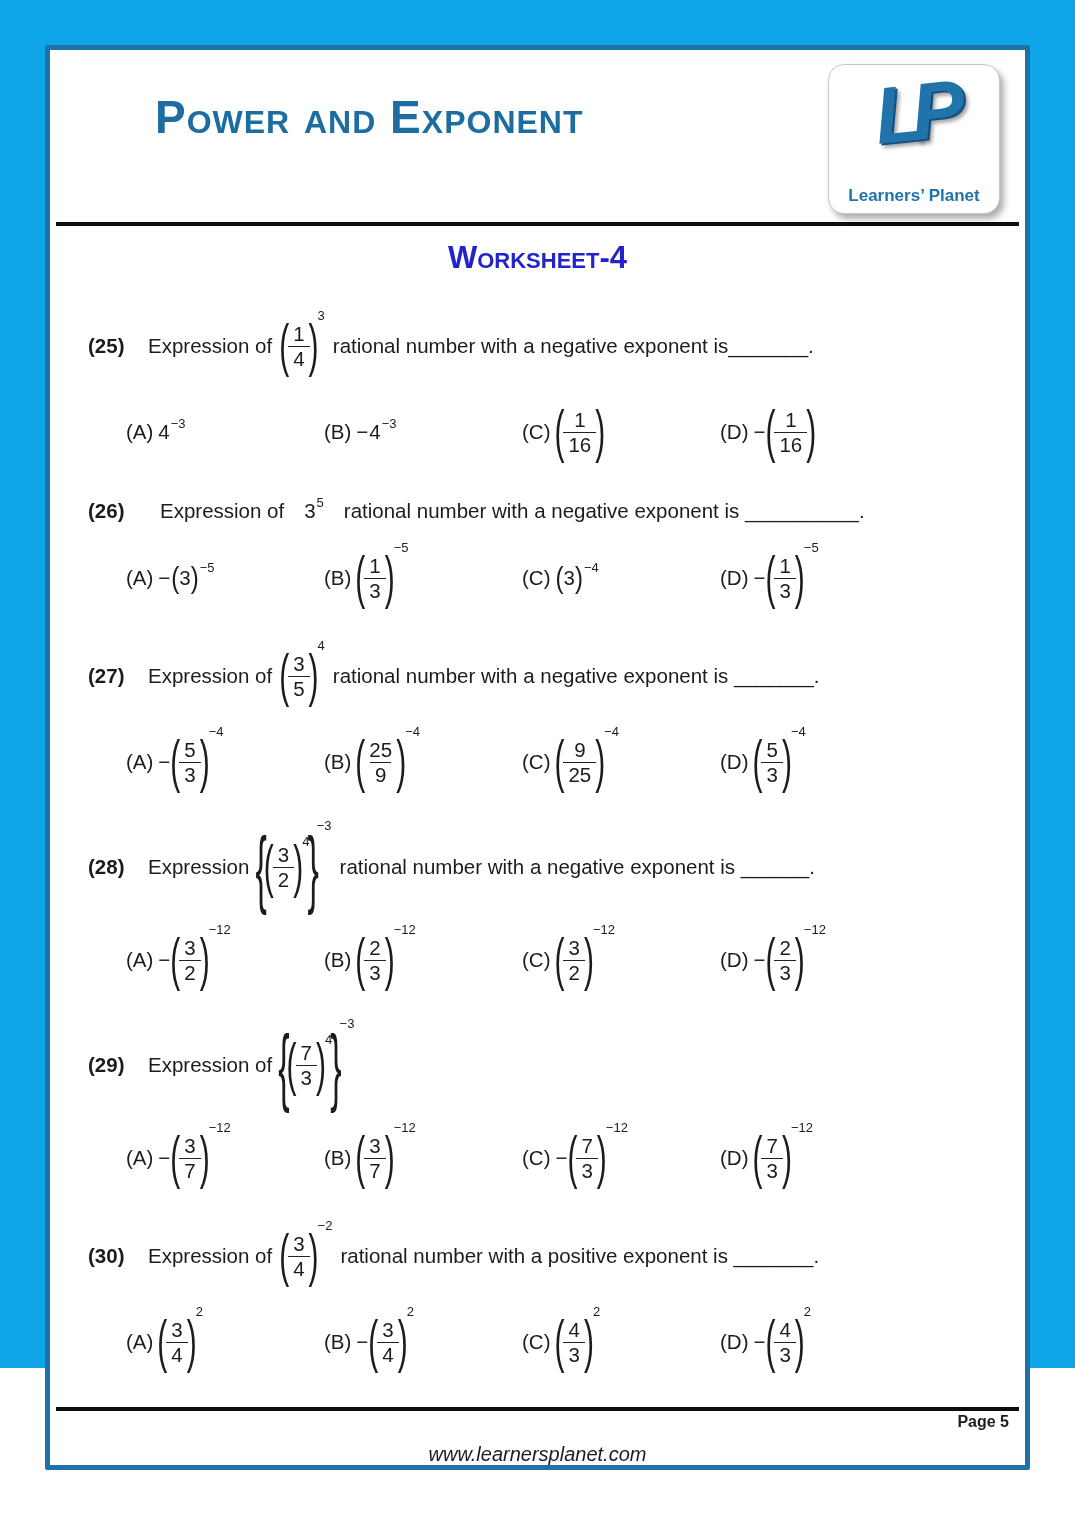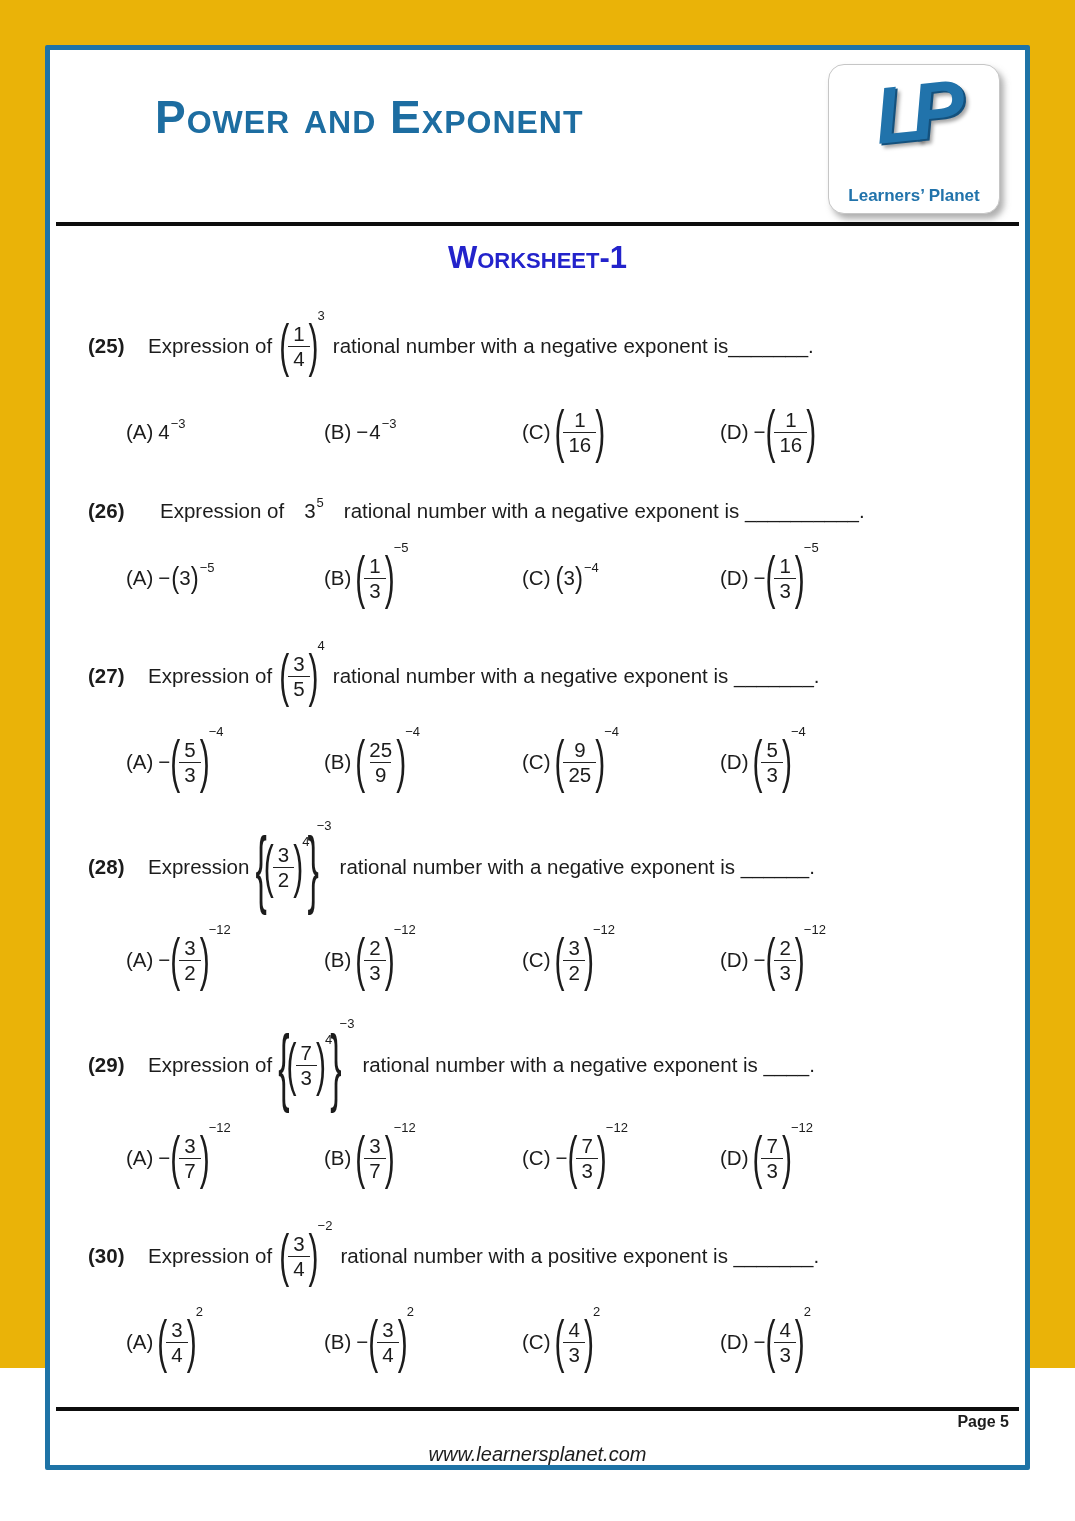--- a/index.html
+++ b/index.html
@@ -2,21 +2,21 @@
 <html style="--accent: #1e73a6; --title: #1d6da1; --subtitle: #2323cb; --text: #1c1c1c; --rule: #0d0d0d; --logo: #2173ab;"><head>
 <meta charset="utf-8">
 <style>
   :root{
     --accent:#1e73a6; --title:#1d6da1; --subtitle:#2323cb;
     --text:#1c1c1c; --rule:#0d0d0d; --logo:#2173ab;
   }
   *{box-sizing:border-box;}
   html,body{margin:0;padding:0;background:#fff;}
   body{width:1075px;height:1521px;font-family:"Liberation Sans",sans-serif;color:var(--text);position:relative;overflow:hidden;}
-  .canvas{position:absolute;left:0;top:0;width:1075px;height:1368px;background:#eab308;}
+  .canvas{position:absolute;left:0;top:0;width:1075px;height:1368px;background:#0ea5e9;}
   .sheet{position:absolute;left:45px;top:45px;width:985px;height:1425px;border:5px solid var(--accent);border-radius:2px;background:#fff;}
 
   
   .title{position:absolute;left:105px;top:40px;font-variant:small-caps;font-weight:bold;font-size:46px;letter-spacing:1px;color:var(--title);white-space:nowrap;}
   .logo{position:absolute;left:778px;top:14px;width:172px;height:150px;background:#fff;border:1px solid #c6c6c6;border-radius:16px;box-shadow:4px 5px 6px rgba(110,110,110,.55);}
   .logo-mono{position:absolute;top:2px;left:0;right:0;text-align:center;font-size:80px;font-weight:bold;font-style:italic;letter-spacing:-12px;color:var(--logo);transform:rotate(-6deg);text-shadow:2px 2px 0 #14517d,4px 5px 4px rgba(0,0,0,.35);}
   .logo-text{position:absolute;bottom:7px;left:0;right:0;text-align:center;font-weight:bold;font-size:17px;color:var(--logo);}
   .rule{position:absolute;left:6px;right:6px;height:4px;background:var(--rule);}
   .top-rule{top:172px;}
   .subtitle{position:absolute;left:0;right:0;top:190px;text-align:center;font-variant:small-caps;font-weight:bold;font-size:31px;color:var(--subtitle);}
@@ -62,21 +62,21 @@
 
     <div class="title">Power and Exponent</div>
 
     <div class="logo">
       <div class="logo-mono">LP</div>
       <div class="logo-text">Learners’ Planet</div>
     </div>
 
     <div class="rule top-rule"></div>
 
-    <div class="subtitle">Worksheet-1</div>
+    <div class="subtitle">Worksheet-4</div>
 
     <main id="questions">
         <div class="question">
           <div class="qline tall">
             <span class="qnum">(25)</span>
             <span class="qlead">Expression of</span>
             <span class="mexpr">
               <span class="mparen tall">(</span>
               <span class="mfrac">
                 <span class="mnum">1</span>
@@ -332,21 +332,20 @@
               <span class="mparen tall">(</span>
               <span class="mfrac">
                 <span class="mnum">7</span>
                 <span class="mden">3</span>
               </span>
               <span class="mparen tall">)</span>
               <span class="mexp exp-inner">4</span>
               <span class="mbrace">}</span>
               <span class="mexp exp-outer">−3</span>
             </span>
-            <span class="qtail">rational number with a negative exponent is ____.</span>
           </div>
           <div class="options">
             <div class="option">
               <span class="olabel">(A)</span>
               <span class="mexpr">
                 <span class="msign">−</span>
                 <span class="mparen tall">(</span>
                 <span class="mfrac">
                   <span class="mnum">3</span>
                   <span class="mden">7</span>

